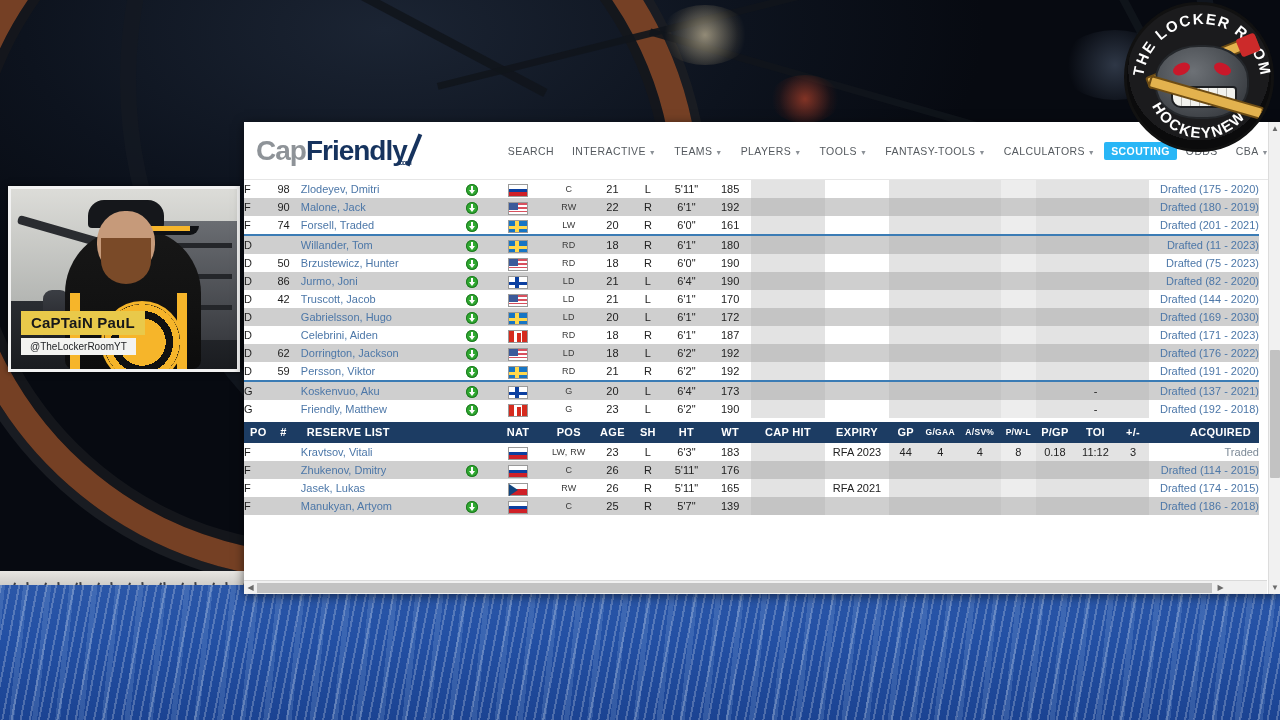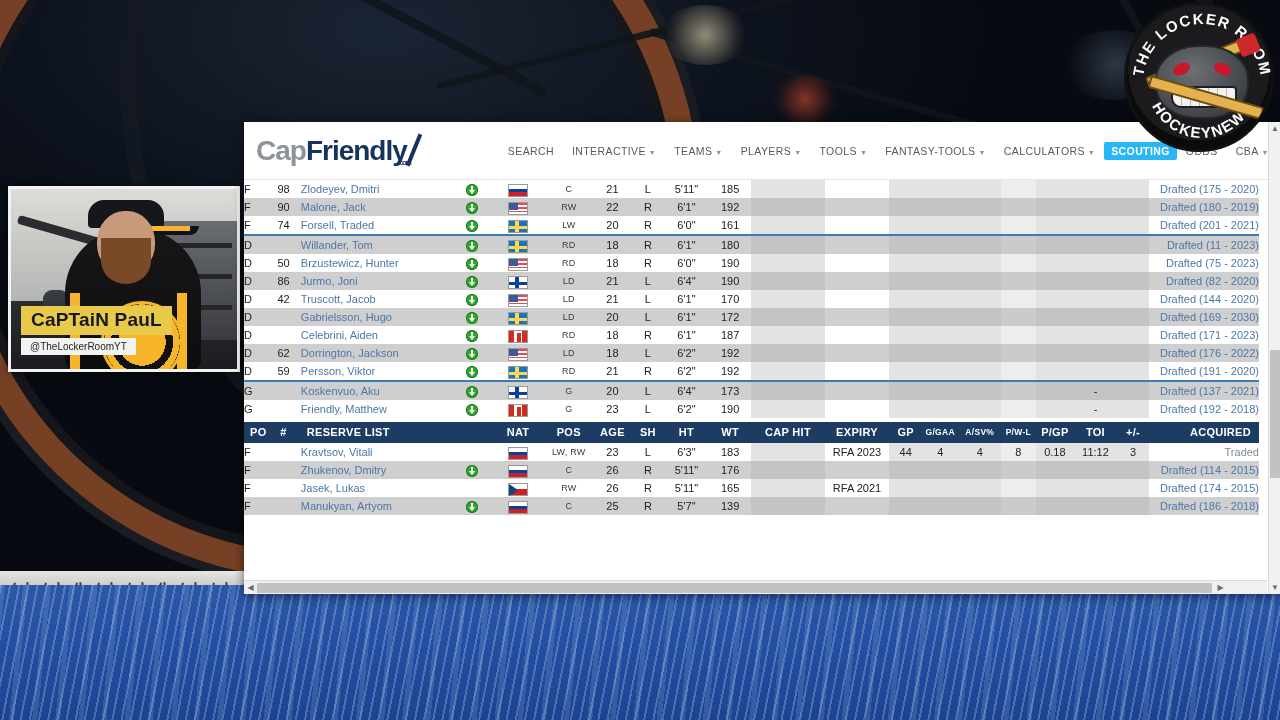--- a/index.html
+++ b/index.html
@@ -119,21 +119,21 @@
   .cam2 .beard { position:absolute; left:42%; top:18%; width:48px; height:38px; background:#5a5450; border-radius:0 0 46% 46%; }
   .cam2 .collar { position:absolute; left:44%; top:42%; width:34px; height:22px; background:#121a28; border-radius:0 0 50% 50%; }
   .cam2 .desk { position:absolute; left:0; bottom:0; width:100%; height:16%; background:#5e3a20; }
 
   .tag-wrap { position: absolute; left: 10px; bottom: 14px; z-index: 5; }
   .tag-name {
     display: inline-block;
     background: #e9c94a;
     color: #17181a;
     font-weight: bold;
-    font-size: 19px;
+    font-size: 15px;
     padding: 3px 10px 4px;
     letter-spacing: .2px;
     white-space: nowrap;
   }
   .tag-sub {
     display: inline-block;
     background: #f3f3f1;
     color: #1d1f22;
     font-size: 10px;
     padding: 3px 9px 3px;

